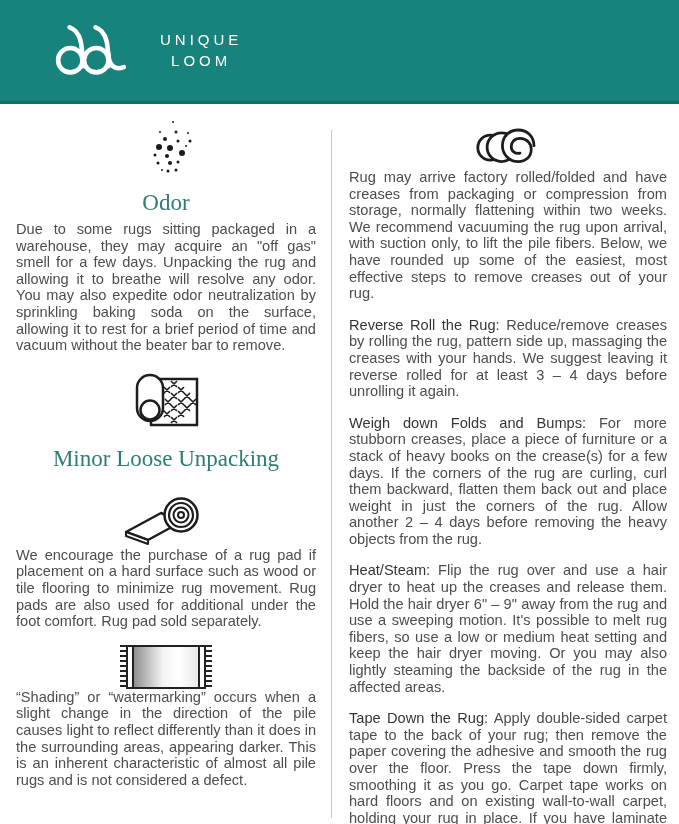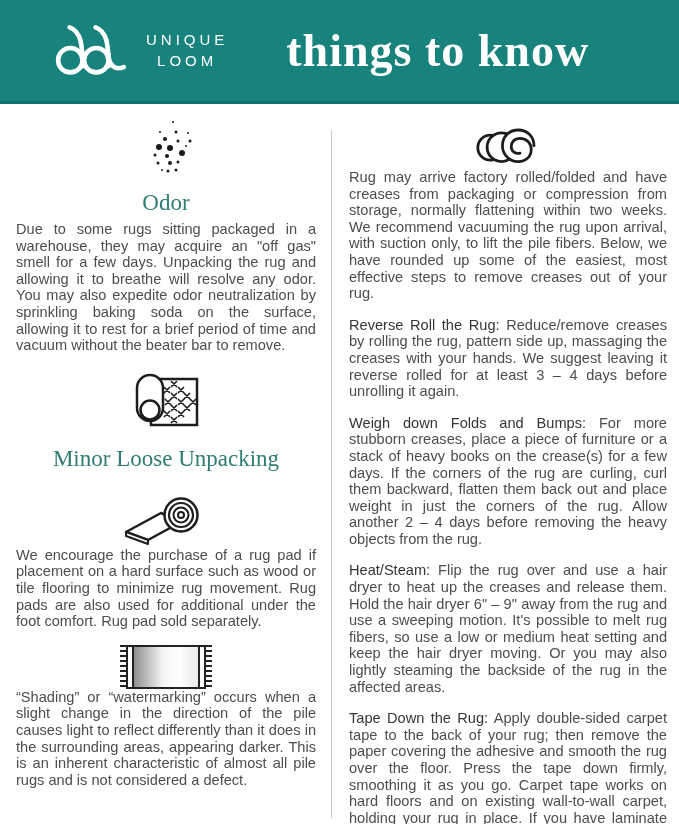--- a/index.html
+++ b/index.html
@@ -2,21 +2,21 @@
 <html><head>
 <meta charset="utf-8">
 <style>
   * { margin:0; padding:0; box-sizing:border-box; }
   html,body { width:679px; background:#ffffff; font-family:"Liberation Sans", sans-serif; }
   .page { position:relative; width:679px; height:824px; background:#fff; overflow:hidden; }
 
   
   .header { height:104px; background:#17837C; border-bottom:3px solid #0F7069;
             display:flex; align-items:center; padding:0 24px 0 52px; }
-  .logo-wrap { display:flex; align-items:center; gap:10px; }
+  .logo-wrap { display:flex; align-items:center; gap:24px; }
   .brand { color:#fff; font-size:15px; letter-spacing:4px; line-height:1.35; text-align:center; }
   .title { flex:1; text-align:center; color:#fff; font-family:"Liberation Serif", serif;
            font-size:46px; font-weight:600; letter-spacing:1px; padding-right:8px; }
 
   
   .content { display:flex; align-items:flex-start; }
   .divider { position:absolute; left:331px; top:130px; bottom:6px; width:1px; background:#C9C9C9; }
   .col { padding:0 14px; }
   .col-left  { width:331px; padding:0 15px 0 16px; }
   .col-right { width:348px; padding:0 12px 0 18px; }
@@ -69,21 +69,20 @@
             <path d="M74 60 C74 32 72 14 57 9"></path>
             <path d="M74 44 C74 58 82 66 94 61"></path>
           </g>
         </svg>
       </span>
       <div class="brand">
         <div>UNIQUE</div>
         <div>LOOM</div>
       </div>
     </div>
-    <div class="title">things to know</div>
   </div>
 
   <div class="divider"></div>
 
   <div class="content">
 
     <div class="col col-left">
 
       <div class="section">
         <div class="icon-wrap">

